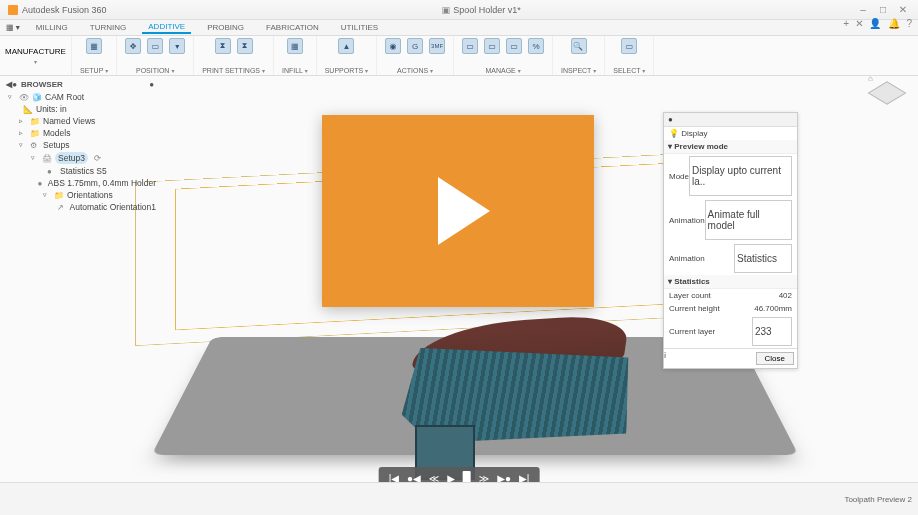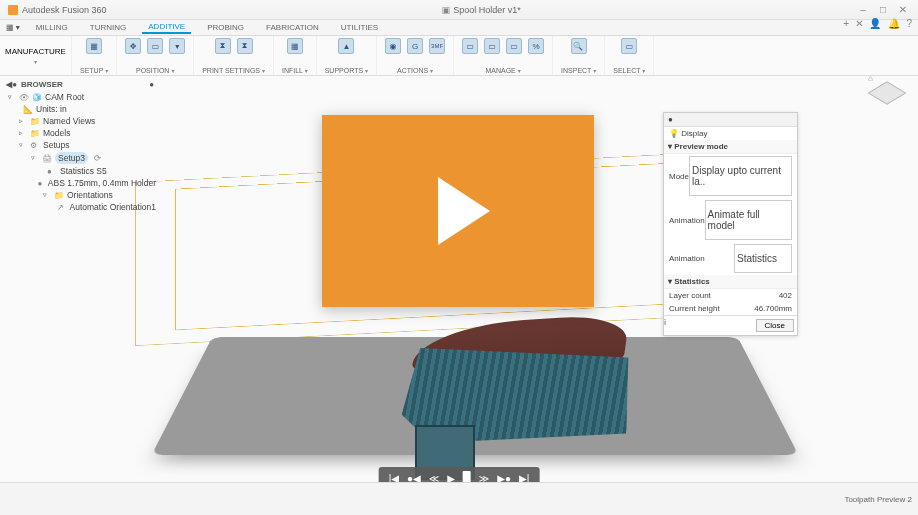--- a/index.html
+++ b/index.html
@@ -269,20 +269,24 @@
     </div>
   <div class="psec">▾ <span>Statistics</span></div>
   <div class="prow">
       <span>Layer count</span>
       <span>402</span>
     </div>
   <div class="prow">
       <span>Current height</span>
       <span>46.700mm</span>
     </div>
+  <div class="prow">
+      <span>Current layer</span>
+      <span class="pval" style="min-width:40px">233</span>
+    </div>
   <div class="pfoot"><span>ℹ</span><button class="pbtn">Close</button></div>
 </div>
 
 <div class="playctrl">
   <span>|◀</span>
   <span>●◀</span>
   <span>≪</span>
   <span>▶</span>
   <span class="slider"></span>
   <span>≫</span>

